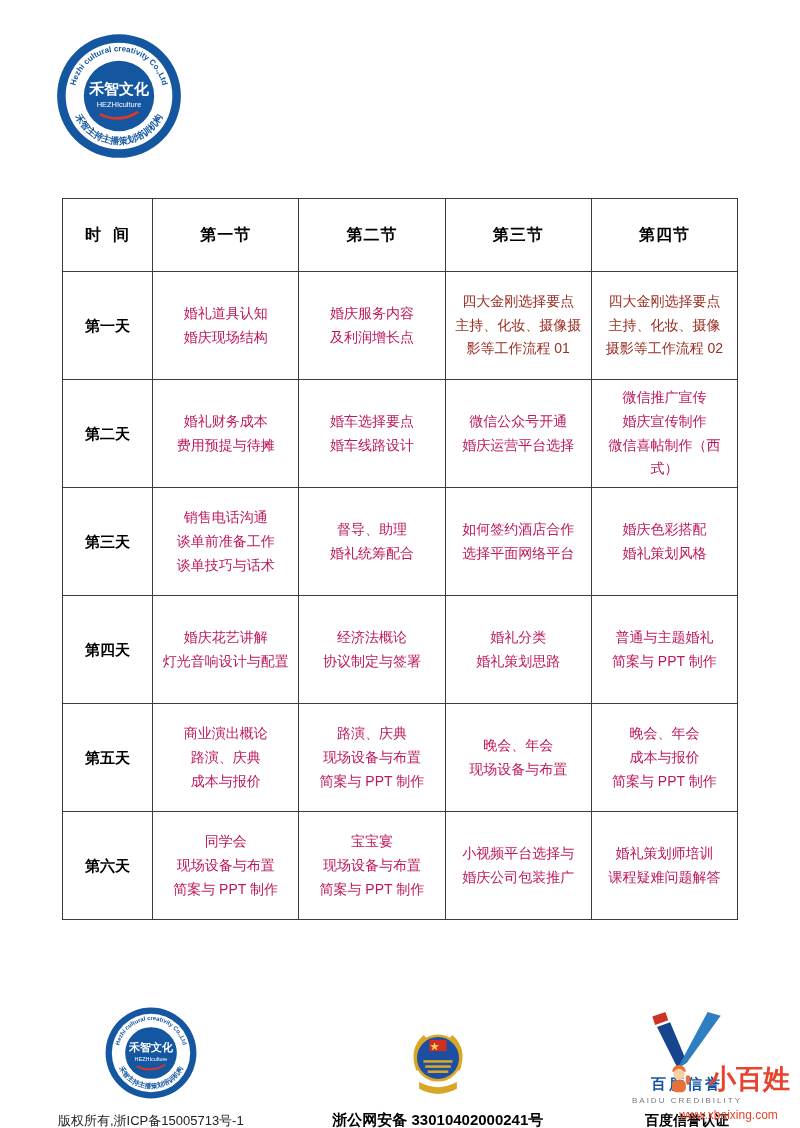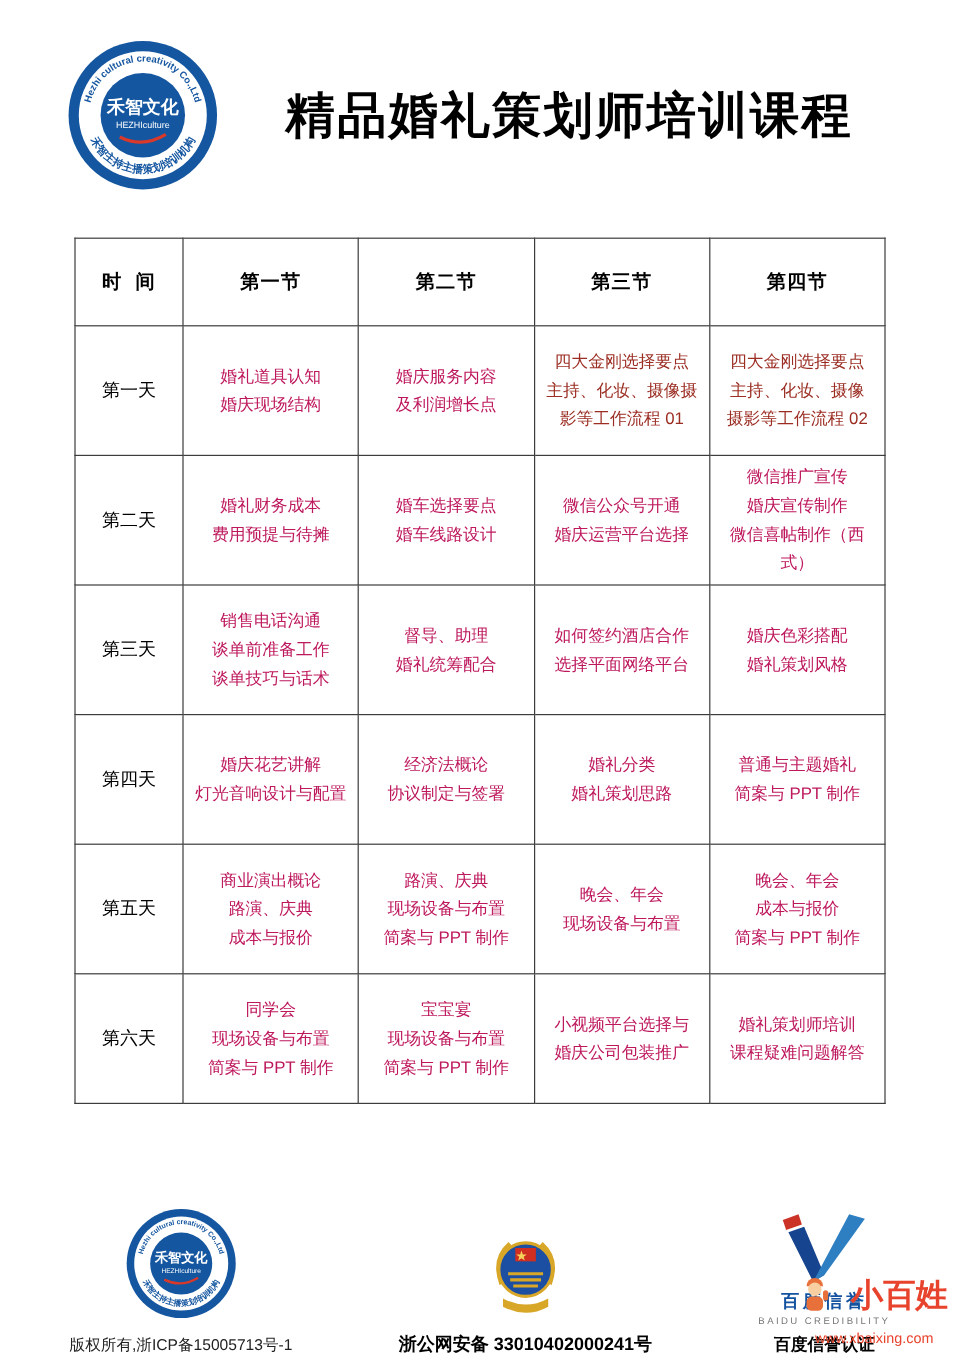--- a/index.html
+++ b/index.html
@@ -25,21 +25,21 @@
     border:1px solid #3c3c3c;text-align:center;vertical-align:middle;
     padding:6px 4px;
   }
   table.schedule th{
     height:60px;font-size:16px;font-weight:bold;letter-spacing:1px;
     white-space:pre;color:#000;
   }
   table.schedule td{
     height:95px;font-size:14px;line-height:1.7;white-space:pre-line;color:#be185d;
   }
-  table.schedule td.day{font-size:15px;font-weight:normal;color:#000;}
+  table.schedule td.day{font-size:15px;font-weight:bold;color:#000;}
   
   .footer{
     display:flex;justify-content:space-between;align-items:flex-end;
     padding:0 58px;margin-top:94px;height:116px;
   }
   .f-col{display:flex;flex-direction:column;align-items:center;justify-content:flex-end;}
   .copyright{font-size:13px;color:#222;margin-top:12px;}
   .police-text{font-size:15px;font-weight:bold;color:#000;margin-top:10px;}
   .baidu-name{font-size:15px;font-weight:bold;color:#1553a0;letter-spacing:3px;margin-top:5px;}
   .baidu-sub{font-size:8px;color:#777;letter-spacing:2px;margin-top:2px;}
@@ -67,21 +67,20 @@
       <text font-size="7.5" fill="#1456a0" font-weight="bold">
         <textPath href="#arcTopA" startOffset="50%" text-anchor="middle">Hezhi cultural creativity Co.,Ltd</textPath>
       </text>
       <text font-size="8.5" fill="#1456a0" font-weight="bold">
         <textPath href="#arcBotA" startOffset="50%" text-anchor="middle">禾智主持主播策划培训机构</textPath>
       </text>
       <text x="60" y="58" text-anchor="middle" fill="#ffffff" font-size="14" font-weight="bold">禾智文化</text>
       <text x="60" y="70" text-anchor="middle" fill="#ffffff" font-size="7">HEZHIculture</text>
       <path d="M42,77 Q60,86 78,75" stroke="#d8392b" stroke-width="2.5" fill="none"></path>
     </svg>
-    <h1 class="page-title">精品婚礼策划师培训课程</h1>
   </div>
 
   <table class="schedule">
     <colgroup>
       <col style="width:90px">
         <col>
         <col>
         <col>
         <col>
     </colgroup>

